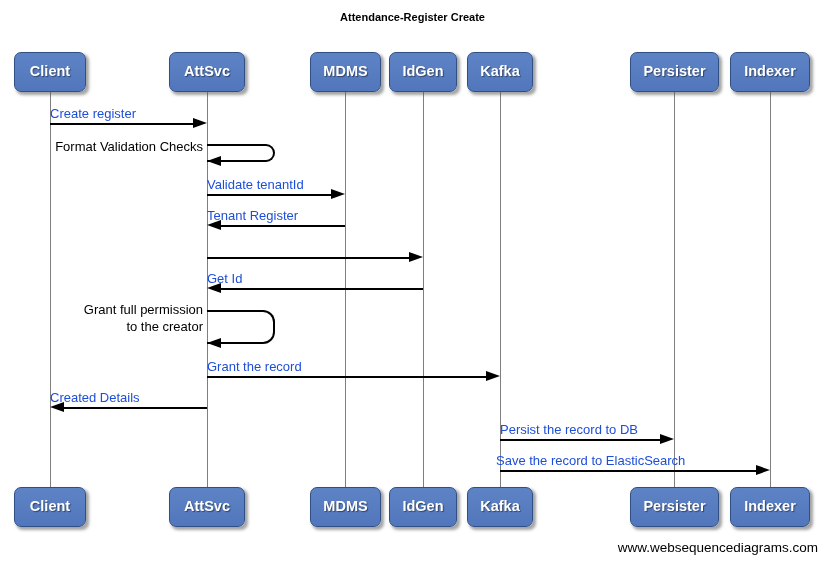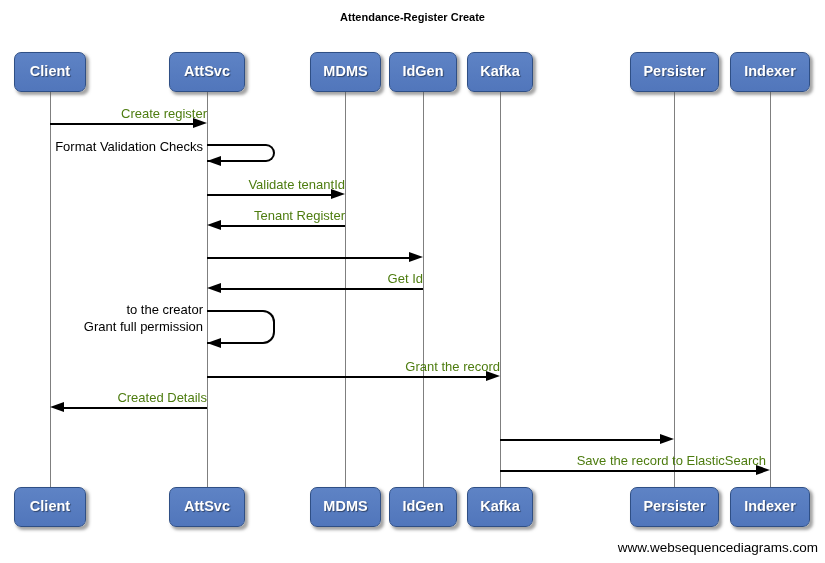--- a/index.html
+++ b/index.html
@@ -65,22 +65,22 @@
     position: absolute;
     width: 0; height: 0;
     border-top: 5.5px solid transparent;
     border-bottom: 5.5px solid transparent;
     border-right: 14px solid #000000;
   }
 
   .msg-label {
     position: absolute;
     font-size: 13px;
-    color: #4d7c0f;
-    text-align: right;
+    color: #1d4ed8;
+    text-align: left;
     line-height: 16px;
     white-space: nowrap;
   }
 
   .self-loop {
     position: absolute;
     border: 2px solid #000000;
     border-left: none;
     border-radius: 0 12px 12px 0;
   }
@@ -142,34 +142,35 @@
   <div class="head-l" style="left:207px; top:220px"></div>
 
   <div class="msg-line" style="left:207px; width:203px; top:257px"></div>
   <div class="head-r" style="left:409px; top:252px"></div>
 
   <div class="msg-label" style="left:207px; width:216px; top:271px">Get Id</div>
   <div class="msg-line" style="left:221px; width:202px; top:288px"></div>
   <div class="head-l" style="left:207px; top:283px"></div>
 
   <div class="self-label" style="right:622px; top:301px">
+    <div>Grant full permission</div>
     <div>to the creator</div>
-    <div>Grant full permission</div>
   </div>
   <div class="self-loop" style="left:207px; top:310px; width:68px; height:34px"></div>
   <div class="head-l" style="left:207px; top:338px"></div>
 
   <div class="msg-label" style="left:207px; width:293px; top:359px">Grant the record</div>
   <div class="msg-line" style="left:207px; width:280px; top:376px"></div>
   <div class="head-r" style="left:486px; top:371px"></div>
 
   <div class="msg-label" style="left:50px; width:157px; top:390px">Created Details</div>
   <div class="msg-line" style="left:64px; width:143px; top:407px"></div>
   <div class="head-l" style="left:50px; top:402px"></div>
 
+  <div class="msg-label" style="left:500px; width:174px; top:422px">Persist the record to DB</div>
   <div class="msg-line" style="left:500px; width:161px; top:439px"></div>
   <div class="head-r" style="left:660px; top:434px"></div>
 
   <div class="msg-label" style="left:496px; width:270px; top:453px">Save the record to ElasticSearch</div>
   <div class="msg-line" style="left:500px; width:257px; top:470px"></div>
   <div class="head-r" style="left:756px; top:465px"></div>
 
   <div class="actor-box" style="left:14px;  top:487px; width:72px">Client</div>
   <div class="actor-box" style="left:169px; top:487px; width:76px">AttSvc</div>
   <div class="actor-box" style="left:310px; top:487px; width:71px">MDMS</div>

